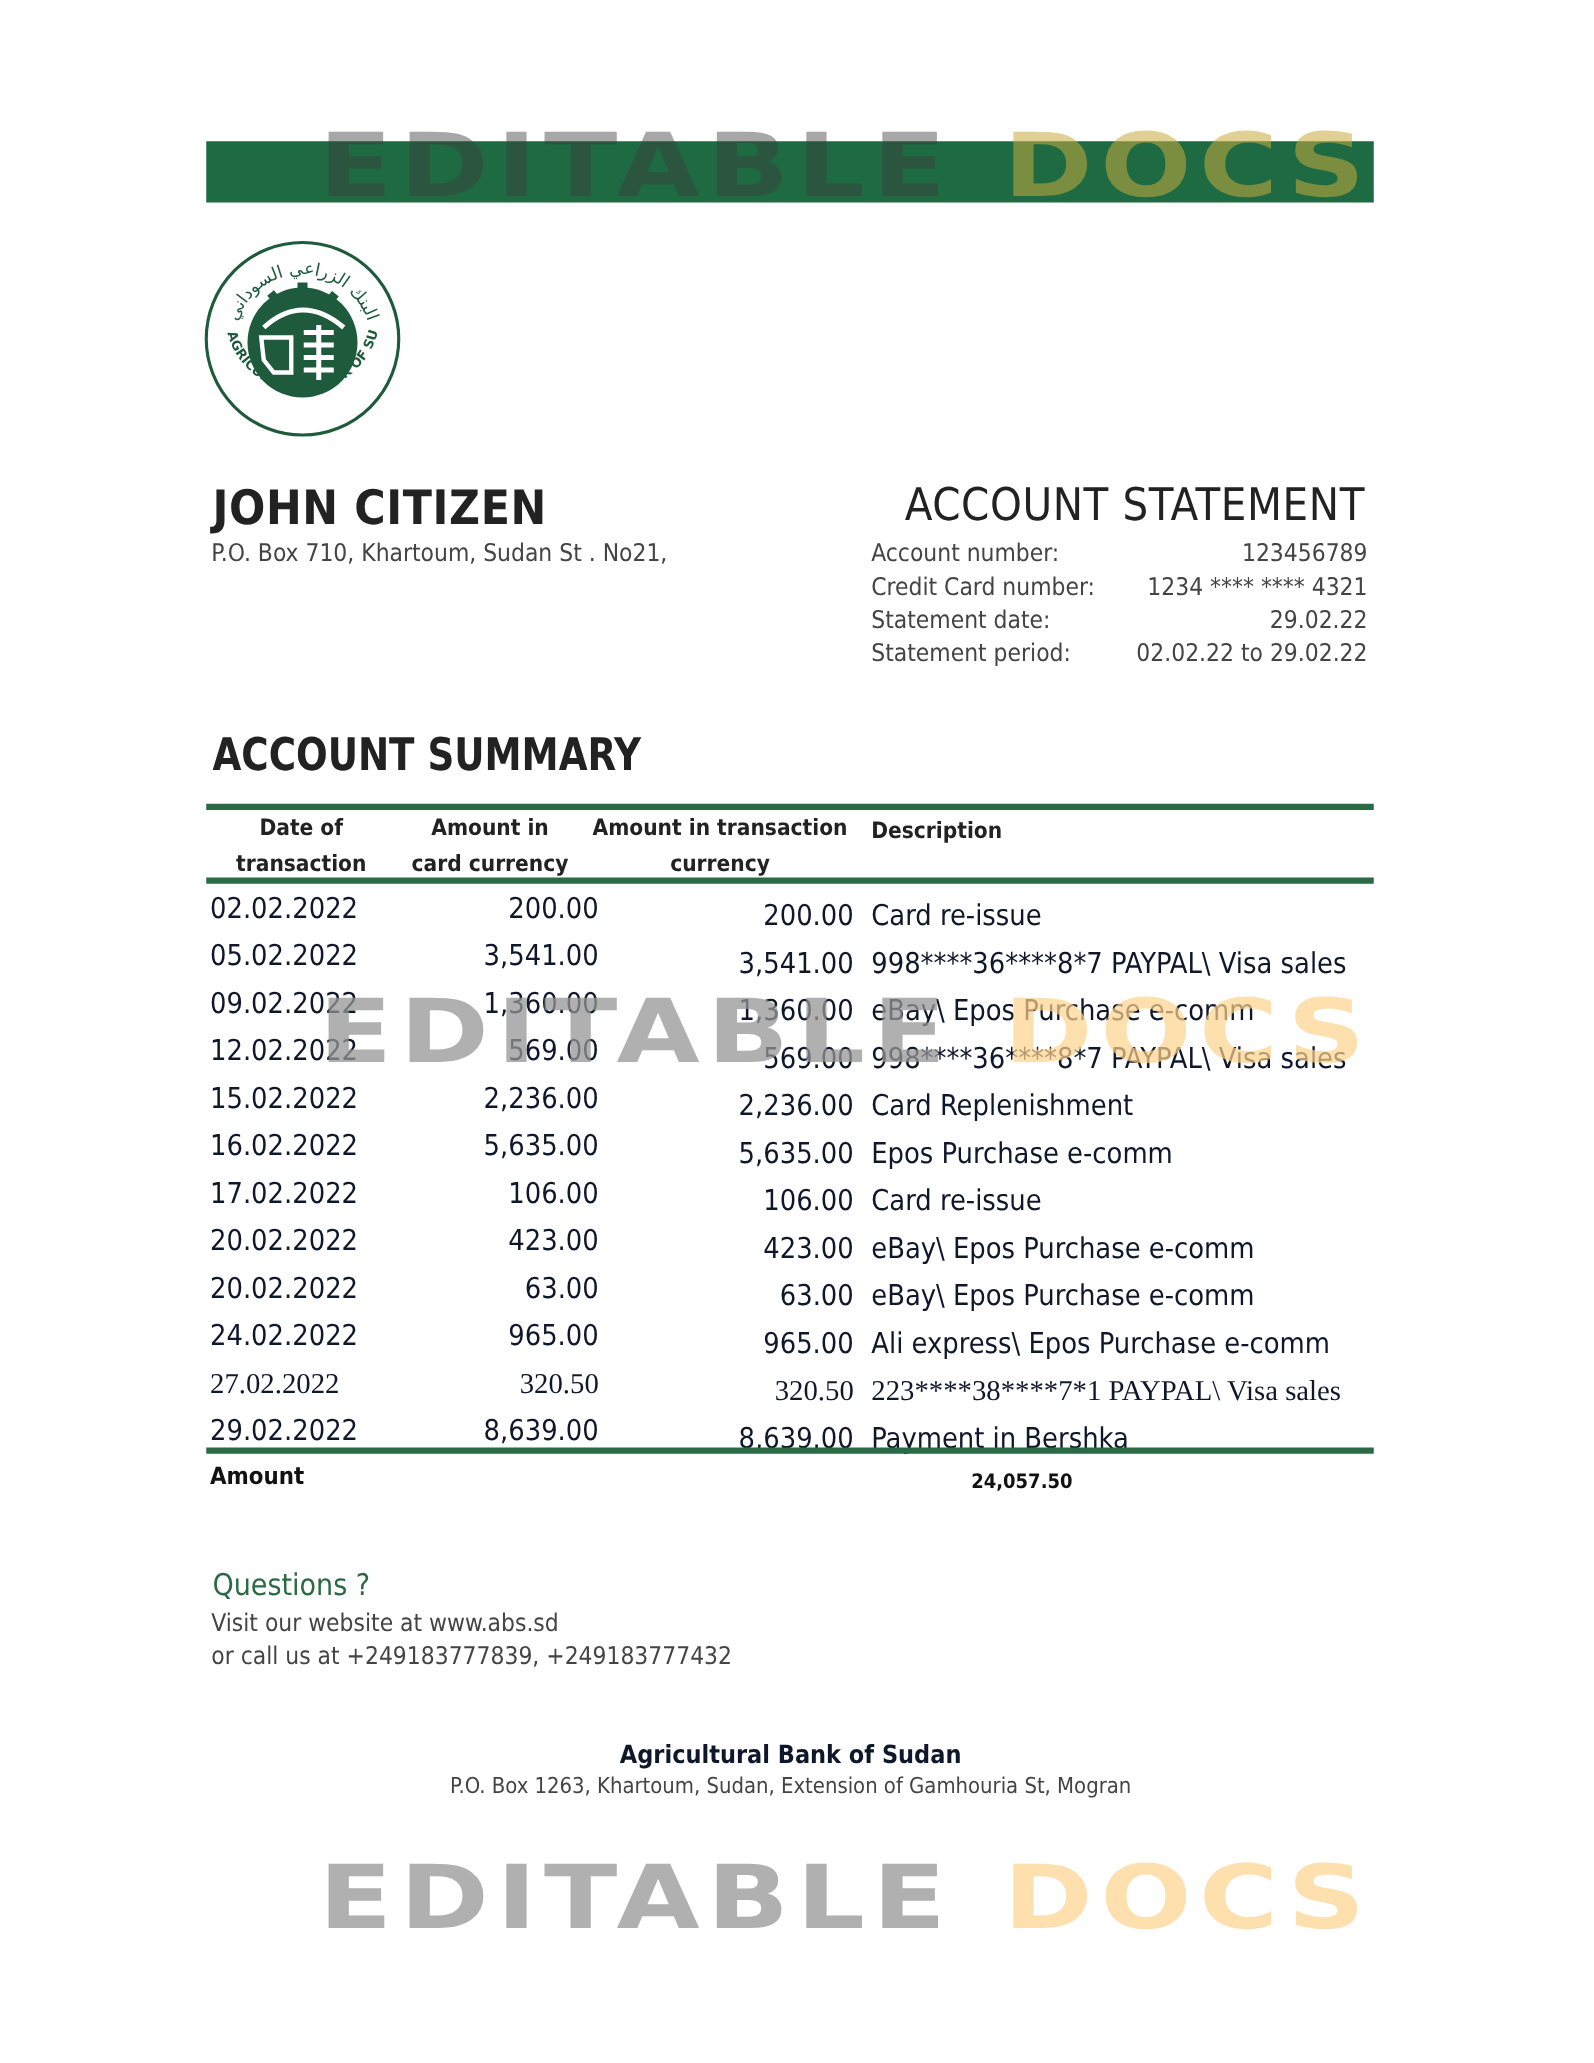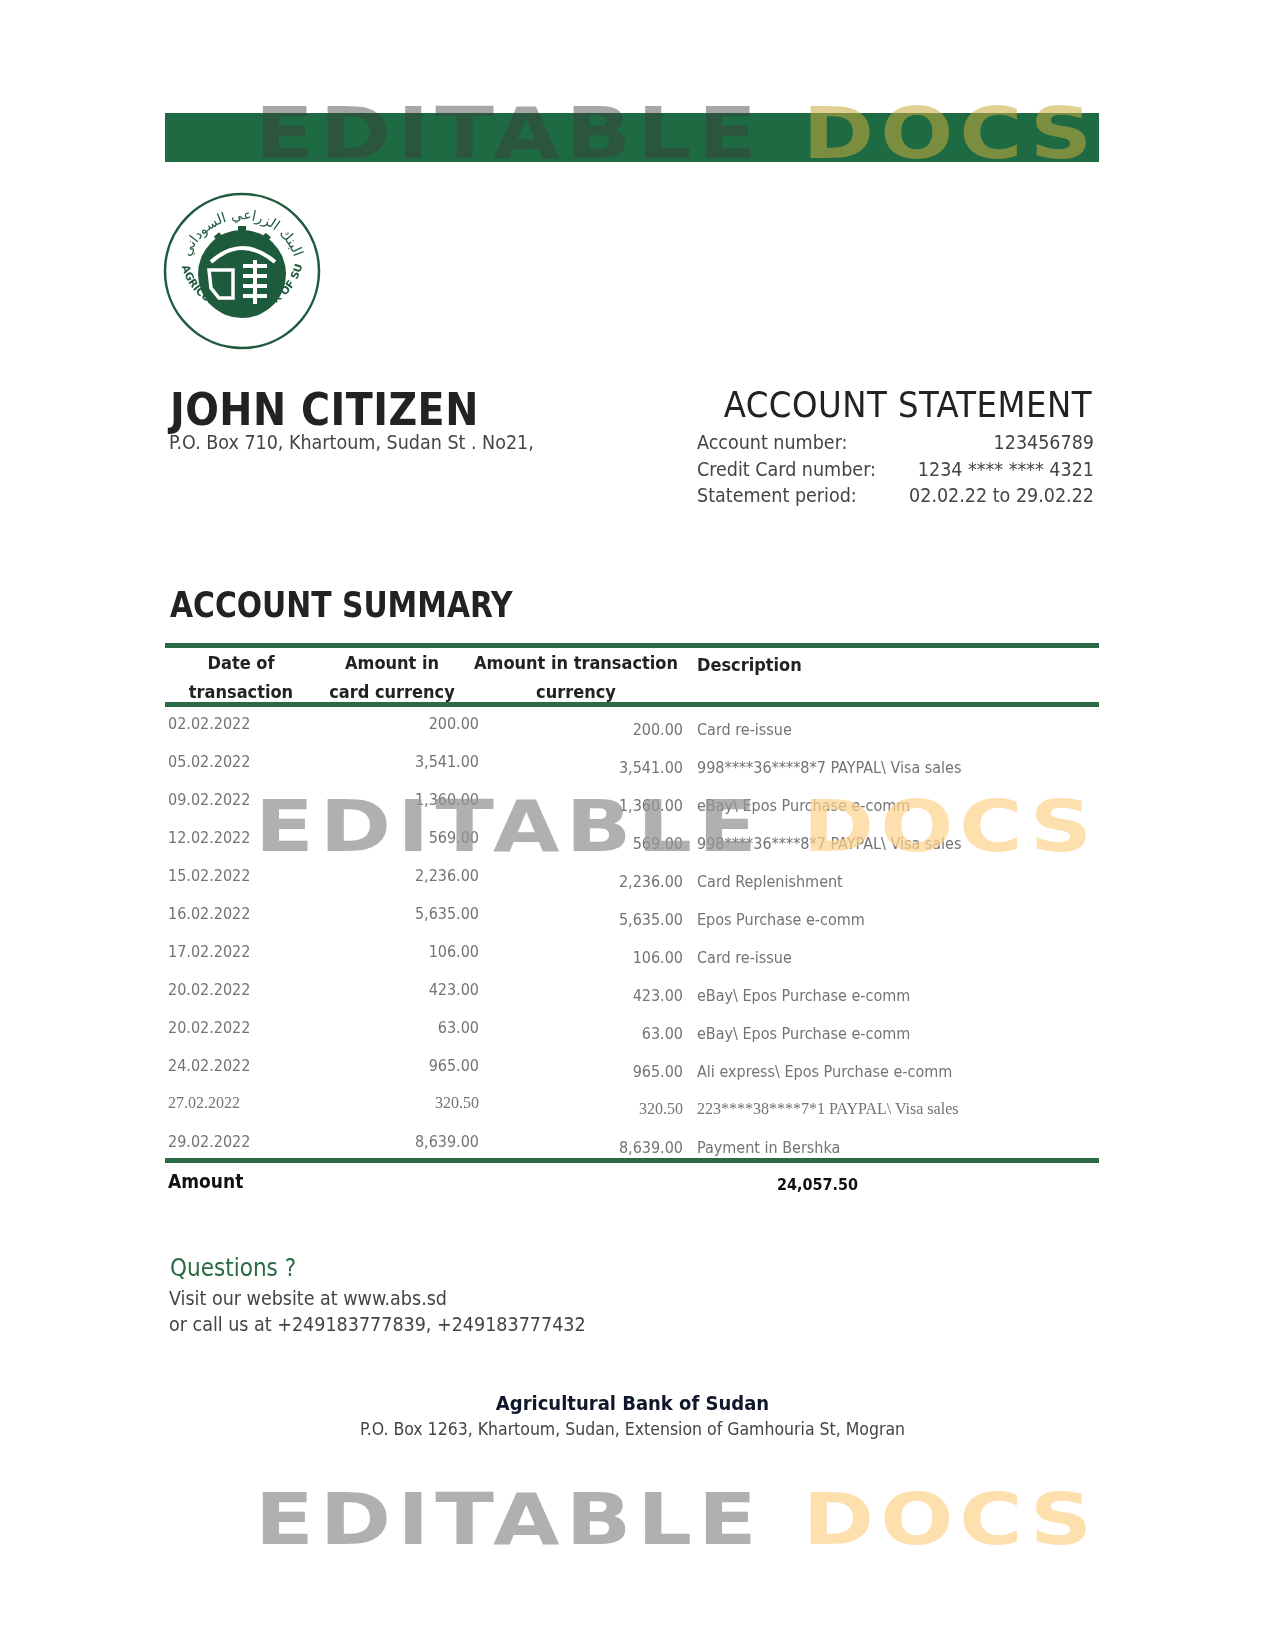--- a/index.html
+++ b/index.html
@@ -1,29 +1,29 @@
 <!DOCTYPE html>
 <html><head>
 <meta charset="utf-8">
 <style>
   html, body { margin:0; padding:0; background:#ffffff; }
   body { width:1275px; height:1650px; position:relative; overflow:hidden;
          font-family:"DejaVu Sans Condensed","DejaVu Sans", sans-serif; color:#3a3a3a; }
   .abs { position:absolute; }
   .green-bar { left:165px; top:113px; width:934px; height:49px; background:#1e6b43; }
   .logo { left:163px; top:192px; width:158px; height:158px; }
-  .name { left:170px; top:384px; font-size:44px; font-weight:bold; color:#222; letter-spacing:0.5px; }
+  .name { left:170px; top:384px; font-size:38px; font-weight:bold; color:#222; letter-spacing:0.5px; }
   .addr { left:169px; top:430px; font-size:19.5px; line-height:26px; color:#444; }
   .stmt-title { right:183px; top:384px; font-size:36px; color:#222; letter-spacing:0.5px; }
   .stmt-grid { left:697px; top:430px; width:397px; font-size:19.5px; line-height:26.5px; color:#444; }
   .stmt-row { display:flex; justify-content:space-between; }
   .summary-title { left:170px; top:584px; font-size:36px; font-weight:bold; color:#222; transform:scaleX(0.92); transform-origin:left; }
   .rule { left:165px; width:934px; height:5px; background:#2a6b45; }
   .th { font-size:18px; font-weight:bold; color:#222; text-align:center; line-height:29px; }
-  .row { left:165px; width:934px; height:38px; font-size:16px; color:#737373; }
+  .row { left:165px; width:934px; height:38px; font-size:23px; color:#0f172a; }
   .cell { position:absolute; white-space:nowrap; }
   .c-date { left:3px; top:0; }
   .c-card { right:620px; top:0; text-align:right; }
   .c-tx { right:416px; top:6px; text-align:right; }
   .c-desc { left:532px; top:6px; }
   .total-label { left:168px; top:1170px; font-size:19px; font-weight:bold; color:#111; }
   .total-value { right:417px; top:1175px; font-size:16px; font-weight:bold; color:#111; }
   .q-title { left:170px; top:1254px; font-size:24px; color:#2a6b45; }
   .q-line { left:169px; font-size:19.5px; color:#444; }
   .footer-bank { left:0; width:1265px; top:1391px; text-align:center; font-size:20px; font-weight:bold; color:#0f172a; }
@@ -79,20 +79,24 @@
 <div class="abs stmt-grid">
   <div class="stmt-row">
     <span>Account number:</span>
     <span>123456789</span>
   </div>
   <div class="stmt-row">
     <span>Credit Card number:</span>
     <span>1234 **** **** 4321</span>
   </div>
   <div class="stmt-row">
+    <span>Statement date:</span>
+    <span>29.02.22</span>
+  </div>
+  <div class="stmt-row">
     <span>Statement period:</span>
     <span>02.02.22 to 29.02.22</span>
   </div>
 </div>
 
 <div class="abs summary-title">ACCOUNT SUMMARY</div>
 <div class="abs rule" style="top:643px;"></div>
 
 <div class="abs th" style="left:175px; top:648px; width:132px;">
   <div>Date of</div>

